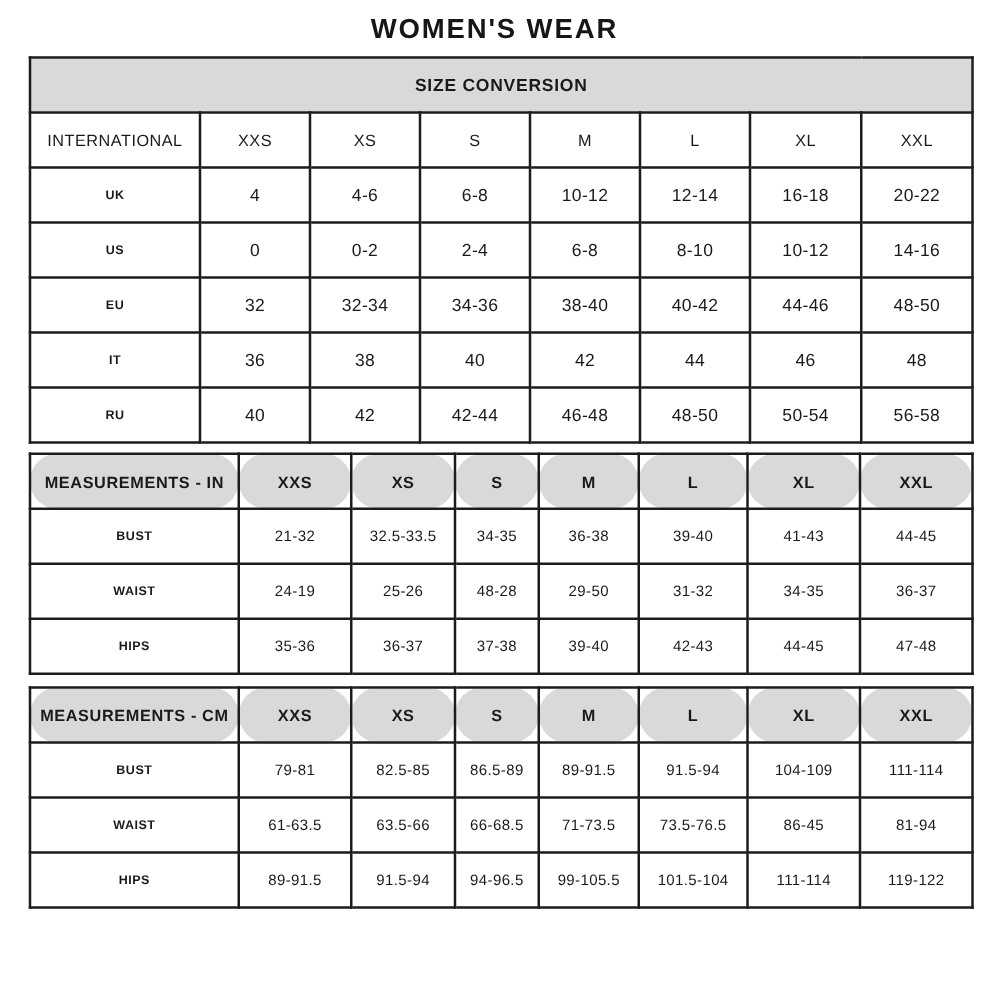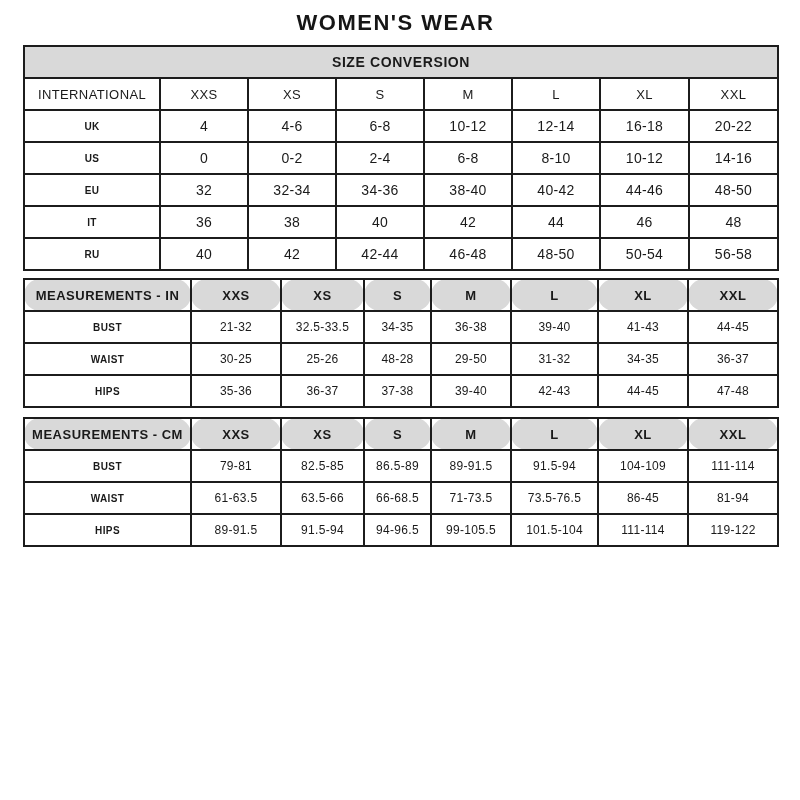--- a/index.html
+++ b/index.html
@@ -35,21 +35,21 @@
     width: 754px;
     border: 2px solid var(--border);
   }
   th, td {
     border: 2px solid var(--border);
     text-align: center;
     vertical-align: middle;
     overflow: hidden;
     white-space: nowrap;
   }
-  tr { height: 32px; }
+  tr { height: 44px; }
   .section-head th {
     background: var(--header-bg);
     font-size: 14px;
     font-weight: 700;
     letter-spacing: 0.6px;
   }
   .col-head th {
     background: var(--bg);
     font-size: 13px;
     font-weight: 500;
@@ -193,21 +193,21 @@
           <td class="cell">21-32</td>
           <td class="cell">32.5-33.5</td>
           <td class="cell">34-35</td>
           <td class="cell">36-38</td>
           <td class="cell">39-40</td>
           <td class="cell">41-43</td>
           <td class="cell">44-45</td>
         </tr>
         <tr>
           <td class="row-label">WAIST</td>
-          <td class="cell">30-25</td>
+          <td class="cell">24-19</td>
           <td class="cell">25-26</td>
           <td class="cell">48-28</td>
           <td class="cell">29-50</td>
           <td class="cell">31-32</td>
           <td class="cell">34-35</td>
           <td class="cell">36-37</td>
         </tr>
         <tr>
           <td class="row-label">HIPS</td>
           <td class="cell">35-36</td>

